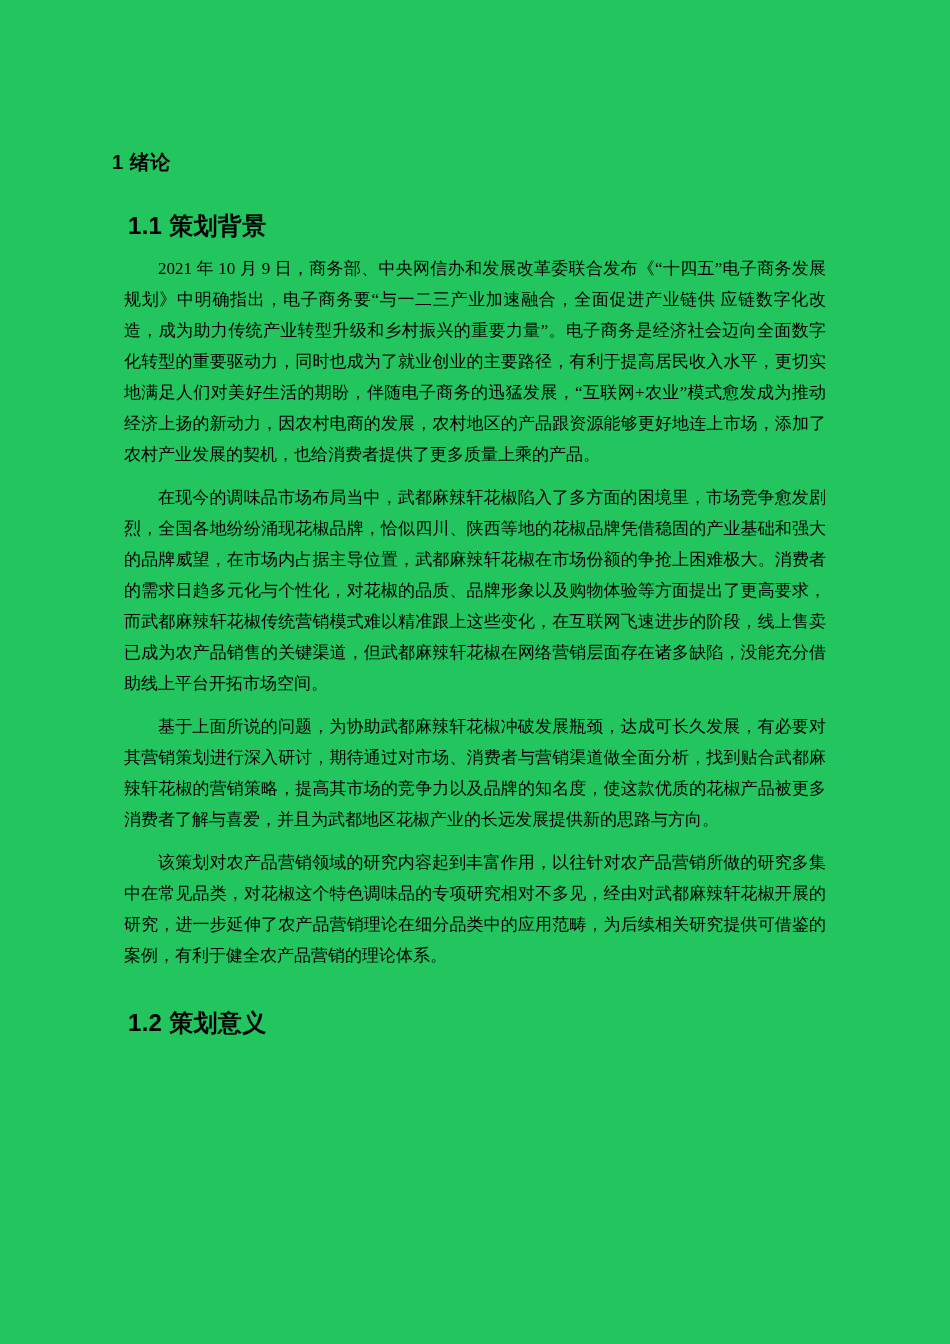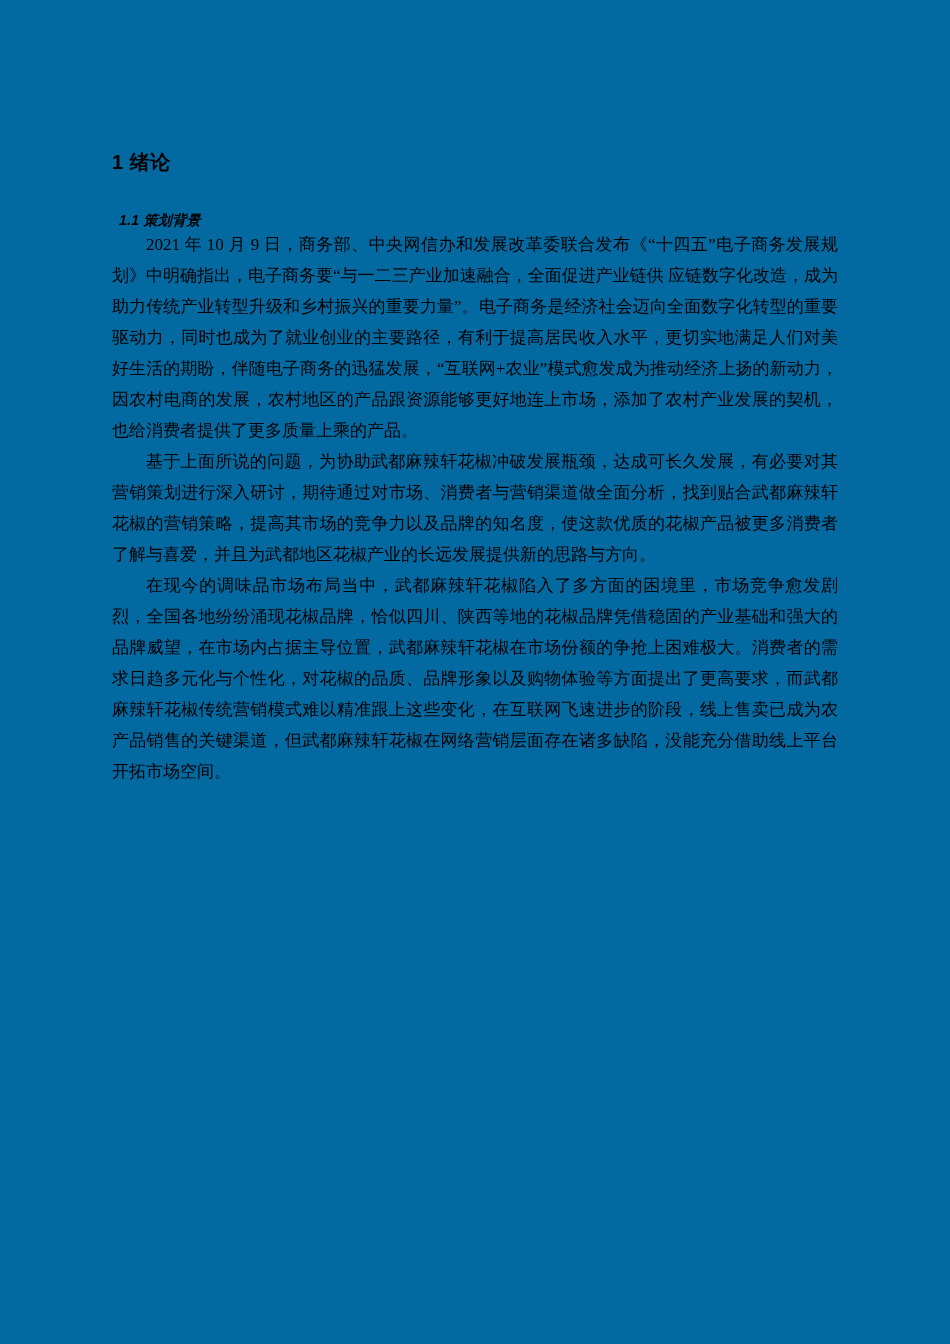--- a/index.html
+++ b/index.html
@@ -11,50 +11,49 @@
     width: 950px;
     height: 1344px;
     font-family: "Liberation Serif", "DejaVu Serif", serif;
     color: #000000;
     overflow: hidden;
   }
   .page {
     position: relative;
     width: 950px;
     height: 1344px;
-    background: #0369a1;
+    background: #22c55e;
     box-sizing: border-box;
     padding: 150px 112px 40px 112px;
   }
   .doc-body {
     width: 726px;
   }
   h1.chapter-title {
     font-family: "Liberation Sans", "DejaVu Sans", sans-serif;
     font-size: 20px;
     font-weight: bold;
     margin: 0 0 0 0;
     padding: 0;
     line-height: 1.2;
     letter-spacing: 0.5px;
   }
   h2.section-title {
     font-family: "Liberation Sans", "DejaVu Sans", sans-serif;
-    font-size: 14px;
+    font-size: 24px;
     font-weight: bold;
-    margin: 38px 0 0 7px;
+    margin: 38px 0 0 16px;
     padding: 0;
     line-height: 1.2;
     letter-spacing: 0.3px;
-    font-style: italic;
   }
   p.para {
     font-size: 17px;
     line-height: 31px;
-    margin: 0;
+    margin: 12px;
     padding: 0;
     text-align: justify;
     text-justify: inter-ideograph;
     text-indent: 2em;
     word-break: break-all;
   }
   .first-para-gap {
     margin-top: 26px;
   }
   .section-gap {
@@ -66,22 +65,24 @@
 
 <div class="page">
   <div class="doc-body">
 
     <h1 class="chapter-title">1 绪论</h1>
 
     <h2 class="section-title">1.1 策划背景</h2>
 
     <p class="para first-para-gap">2021 年 10 月 9 日，商务部、中央网信办和发展改革委联合发布《“十四五”电子商务发展规划》中明确指出，电子商务要“与一二三产业加速融合，全面促进产业链供 应链数字化改造，成为助力传统产业转型升级和乡村振兴的重要力量”。电子商务是经济社会迈向全面数字化转型的重要驱动力，同时也成为了就业创业的主要路径，有利于提高居民收入水平，更切实地满足人们对美好生活的期盼，伴随电子商务的迅猛发展，“互联网+农业”模式愈发成为推动经济上扬的新动力，因农村电商的发展，农村地区的产品跟资源能够更好地连上市场，添加了农村产业发展的契机，也给消费者提供了更多质量上乘的产品。</p>
 
+    <p class="para">在现今的调味品市场布局当中，武都麻辣轩花椒陷入了多方面的困境里，市场竞争愈发剧烈，全国各地纷纷涌现花椒品牌，恰似四川、陕西等地的花椒品牌凭借稳固的产业基础和强大的品牌威望，在市场内占据主导位置，武都麻辣轩花椒在市场份额的争抢上困难极大。消费者的需求日趋多元化与个性化，对花椒的品质、品牌形象以及购物体验等方面提出了更高要求，而武都麻辣轩花椒传统营销模式难以精准跟上这些变化，在互联网飞速进步的阶段，线上售卖已成为农产品销售的关键渠道，但武都麻辣轩花椒在网络营销层面存在诸多缺陷，没能充分借助线上平台开拓市场空间。</p>
+
     <p class="para">基于上面所说的问题，为协助武都麻辣轩花椒冲破发展瓶颈，达成可长久发展，有必要对其营销策划进行深入研讨，期待通过对市场、消费者与营销渠道做全面分析，找到贴合武都麻辣轩花椒的营销策略，提高其市场的竞争力以及品牌的知名度，使这款优质的花椒产品被更多消费者了解与喜爱，并且为武都地区花椒产业的长远发展提供新的思路与方向。</p>
 
-    <p class="para">在现今的调味品市场布局当中，武都麻辣轩花椒陷入了多方面的困境里，市场竞争愈发剧烈，全国各地纷纷涌现花椒品牌，恰似四川、陕西等地的花椒品牌凭借稳固的产业基础和强大的品牌威望，在市场内占据主导位置，武都麻辣轩花椒在市场份额的争抢上困难极大。消费者的需求日趋多元化与个性化，对花椒的品质、品牌形象以及购物体验等方面提出了更高要求，而武都麻辣轩花椒传统营销模式难以精准跟上这些变化，在互联网飞速进步的阶段，线上售卖已成为农产品销售的关键渠道，但武都麻辣轩花椒在网络营销层面存在诸多缺陷，没能充分借助线上平台开拓市场空间。</p>
+    <p class="para">该策划对农产品营销领域的研究内容起到丰富作用，以往针对农产品营销所做的研究多集中在常见品类，对花椒这个特色调味品的专项研究相对不多见，经由对武都麻辣轩花椒开展的研究，进一步延伸了农产品营销理论在细分品类中的应用范畴，为后续相关研究提供可借鉴的案例，有利于健全农产品营销的理论体系。</p>
 
 
-
+    <h2 class="section-title section-gap">1.2 策划意义</h2>
 
 
   </div>
 </div>
 
 </body></html>

